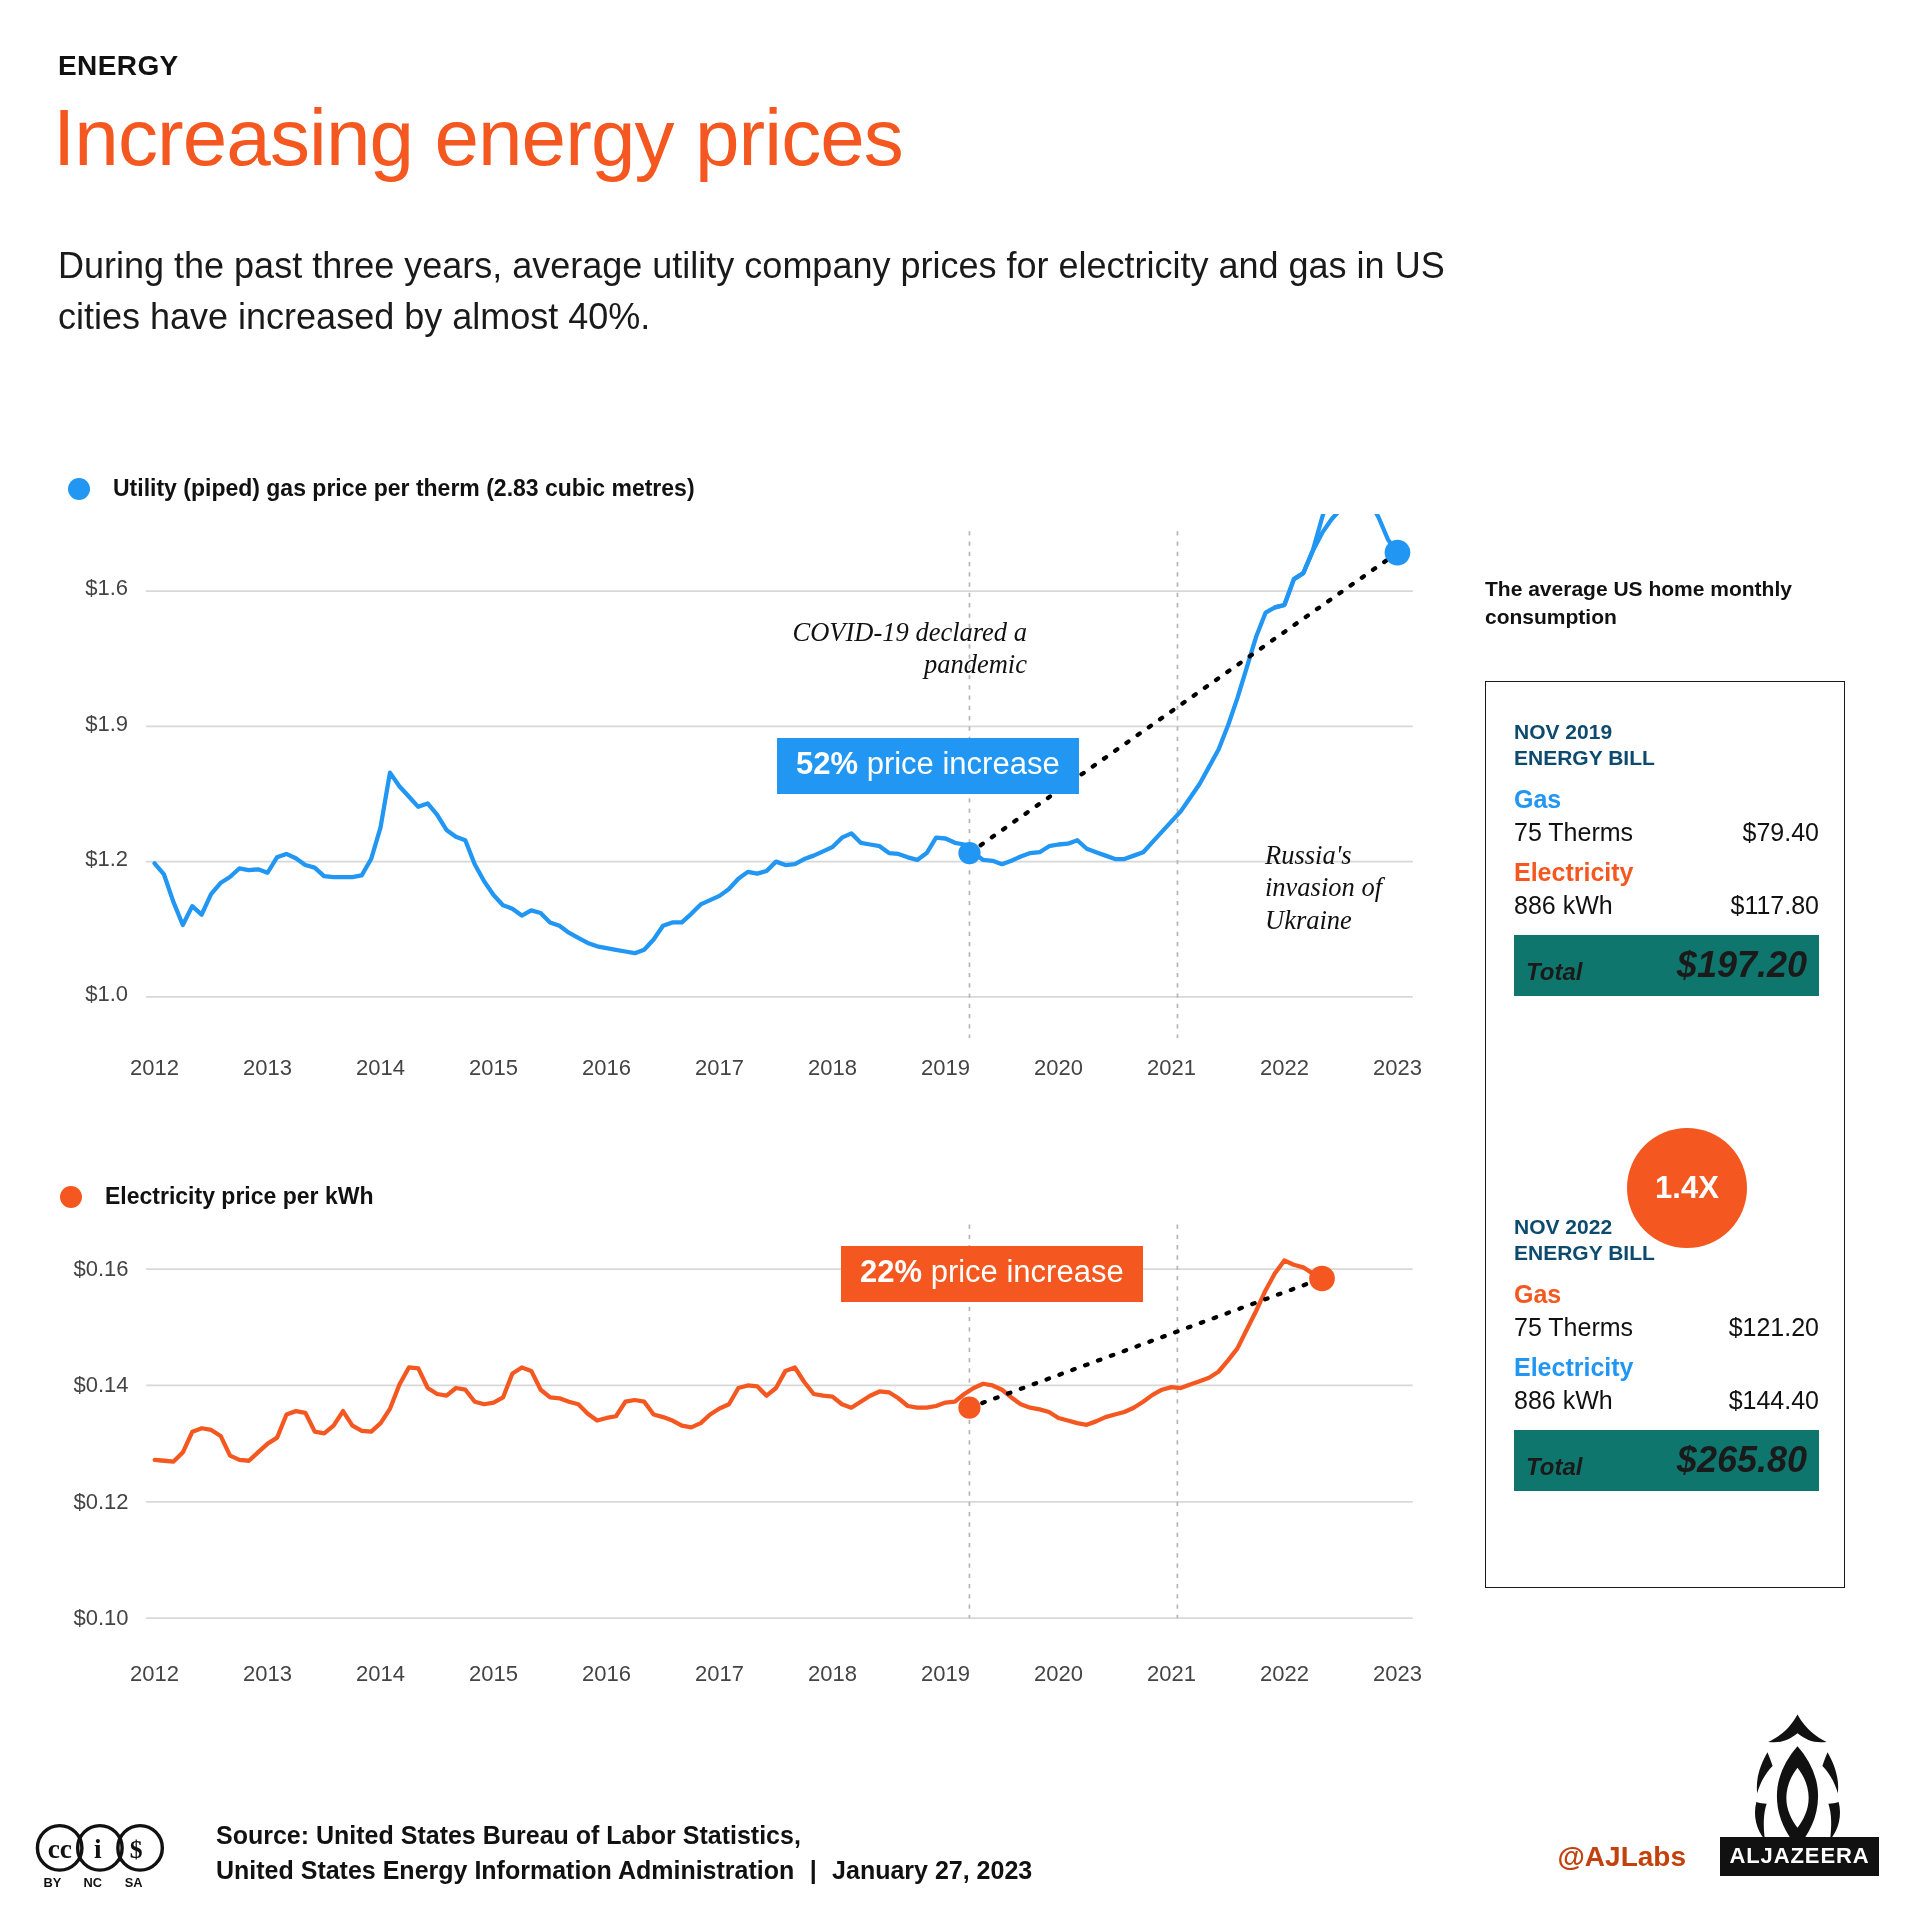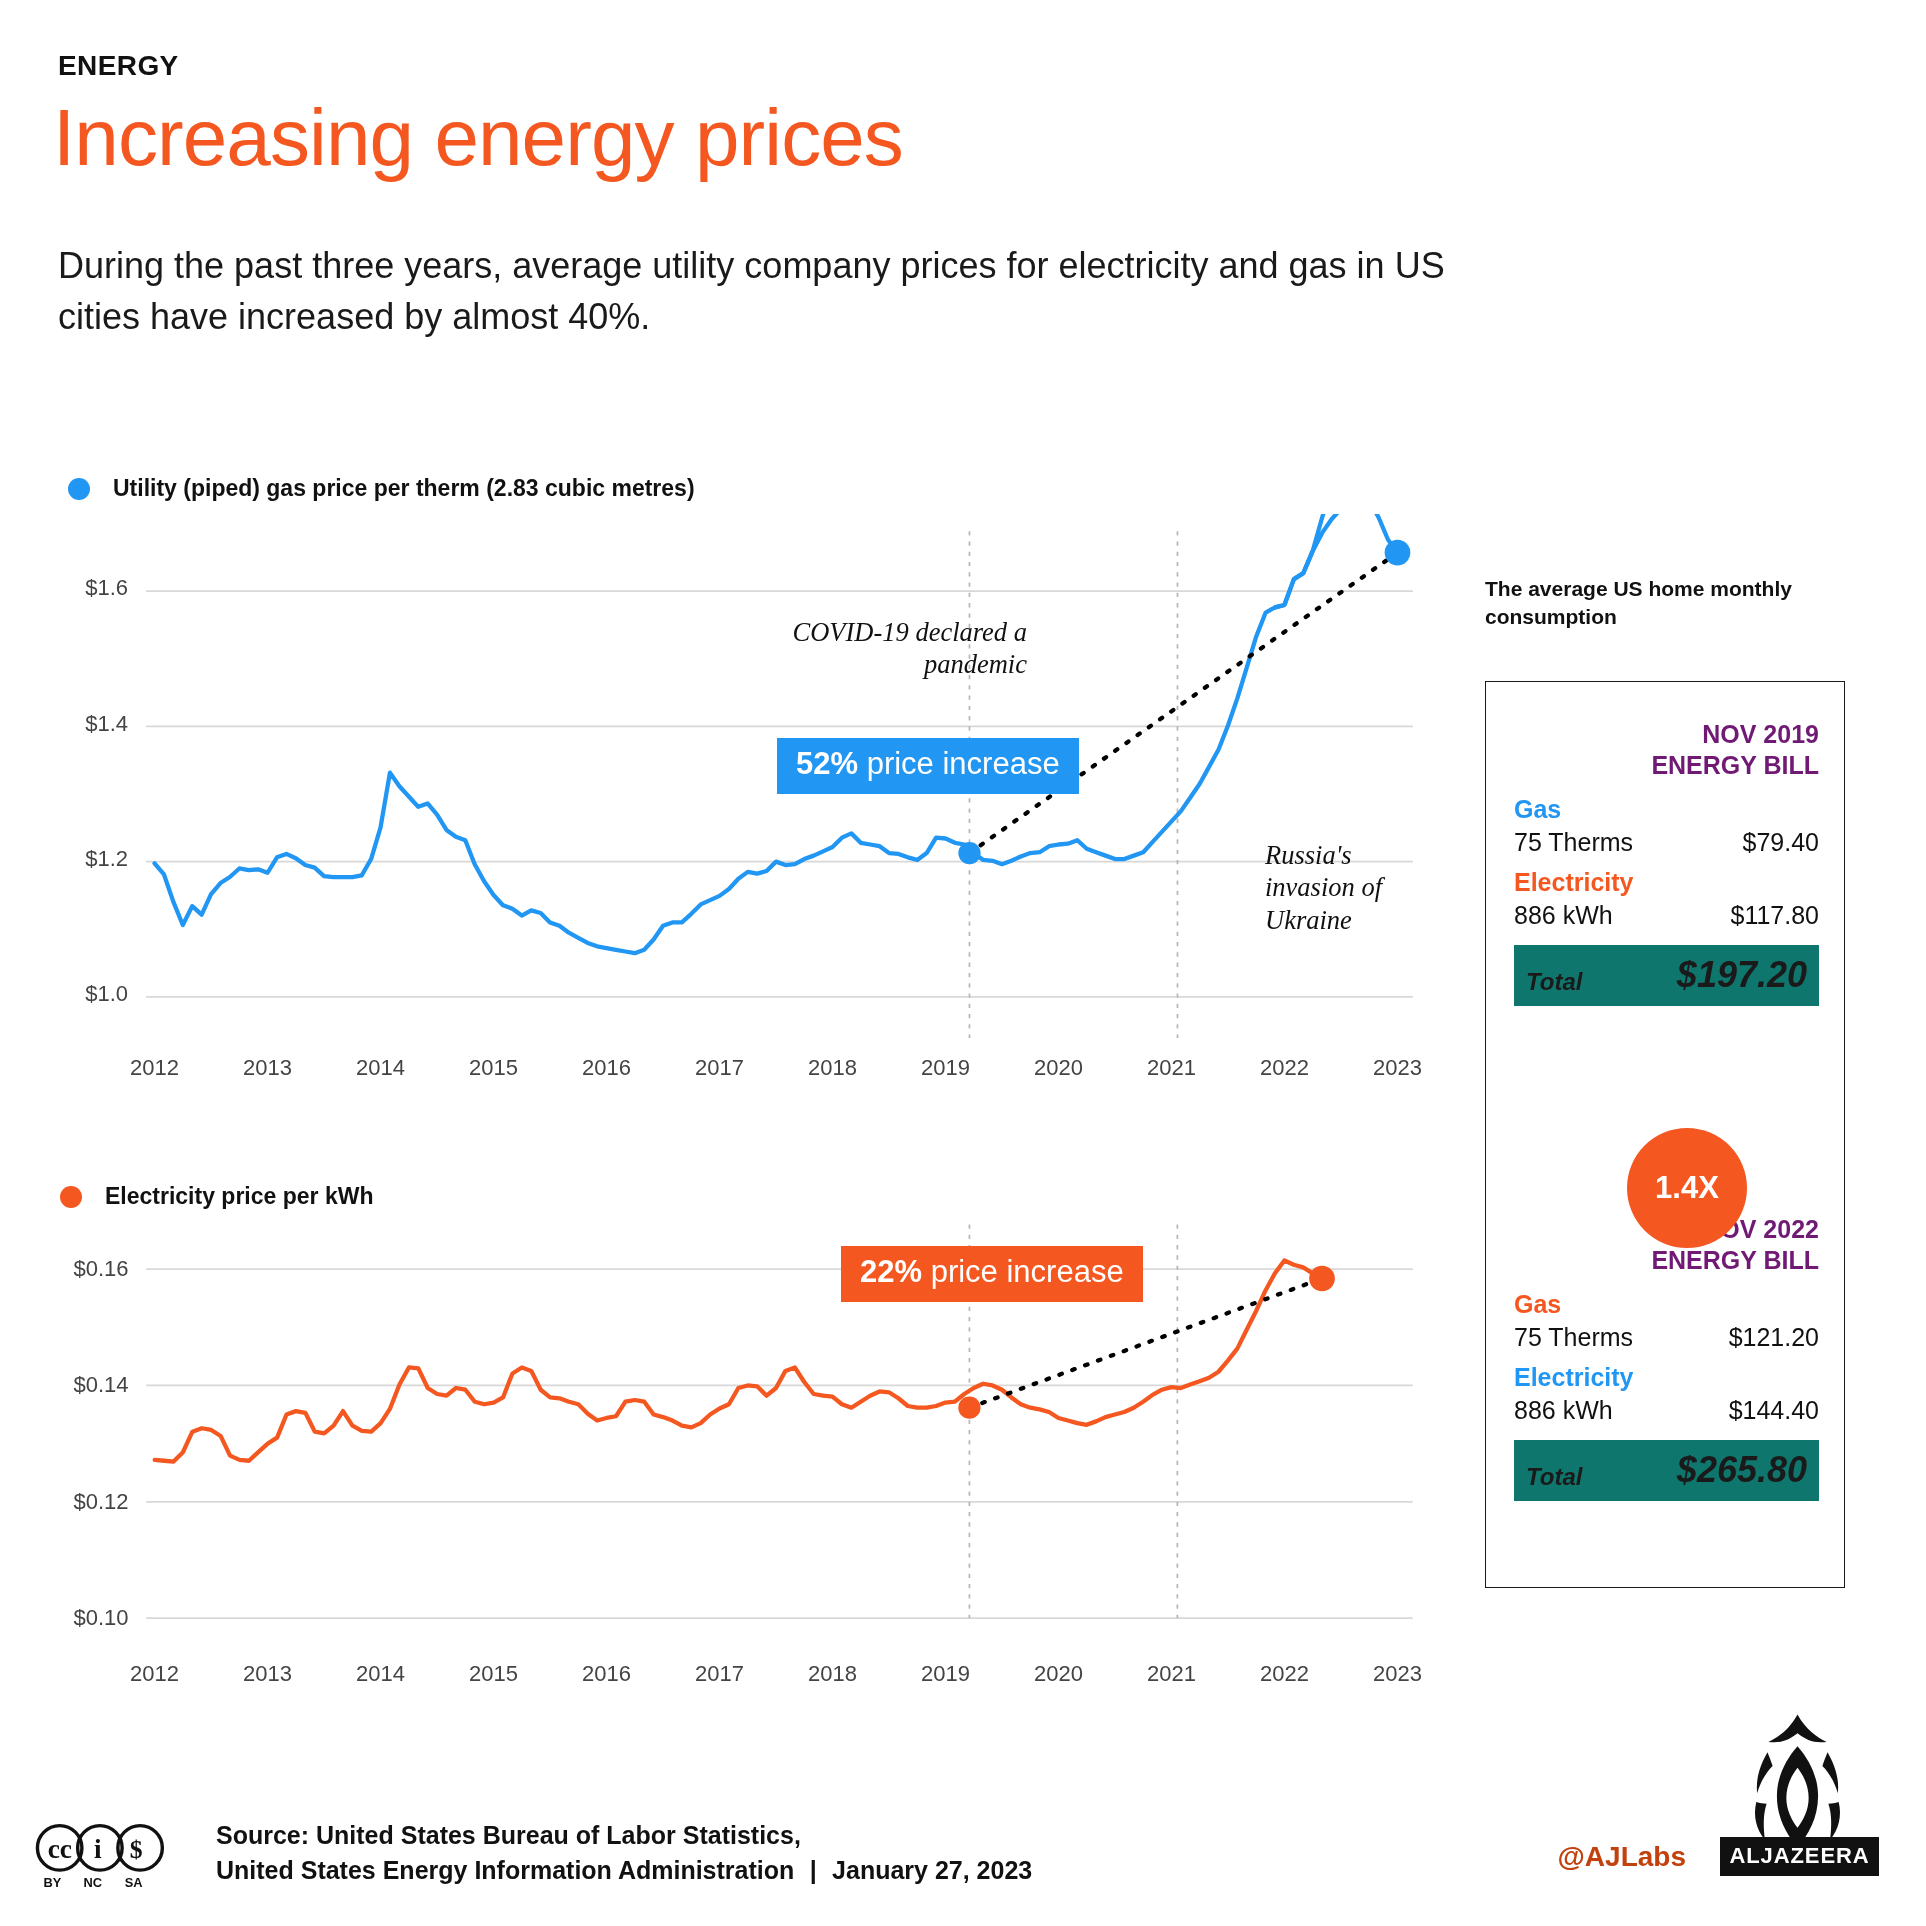--- a/index.html
+++ b/index.html
@@ -119,26 +119,25 @@
     border: 1.7px solid #1a1a1a;
     box-sizing: border-box;
   }
   .bill {
     position: absolute;
     left: 1514px;
     width: 305px;
     box-sizing: border-box;
   }
   .bill-title {
-    font-size: 25px;
+    font-size: 21px;
     font-weight: bold;
     line-height: 1.25;
-    color: #701a75;
+    color: #0c4a6e;
     margin-bottom: 13.7px;
-    text-align: right;
   }
   .bill-cat {
     font-size: 25px;
     font-weight: bold;
     margin-top: 10.3px;
   }
   .cat-gas { color: #2196f3; }
   .cat-elec { color: #f4571f; }
   .bill-row {
     display: flex;
@@ -252,21 +251,21 @@
       <polyline fill="none" stroke="#2196f3" stroke-width="5" stroke-linejoin="round" stroke-linecap="round" points="1319,109 1330,106 1341,76 1352,69 1363,43 1374,22 1385,6 1396,-6 1407,-18 1418,-10 1429,-16 1440,4 1451,30 1462,45"></polyline>
 
       <line x1="962" y1="396" x2="1462" y2="45" stroke="#000" stroke-width="5" stroke-dasharray="3 13" stroke-linecap="round"></line>
 
       <circle cx="962" cy="396" r="13" fill="#2196f3"></circle>
       <circle cx="1462" cy="45" r="15" fill="#2196f3"></circle>
     </svg>
   </div>
 
   <div class="axis-y-label" style="left:34px; top:575px;">$1.6</div>
-  <div class="axis-y-label" style="left:34px; top:711px;">$1.4</div>
+  <div class="axis-y-label" style="left:34px; top:711px;">$1.9</div>
   <div class="axis-y-label" style="left:34px; top:846px;">$1.2</div>
   <div class="axis-y-label" style="left:34px; top:981px;">$1.0</div>
 
   <div class="axis-x-label" style="left:103px; top:1055px;">2012</div>
   <div class="axis-x-label" style="left:216px; top:1055px;">2013</div>
   <div class="axis-x-label" style="left:329px; top:1055px;">2014</div>
   <div class="axis-x-label" style="left:442px; top:1055px;">2015</div>
   <div class="axis-x-label" style="left:555px; top:1055px;">2016</div>
   <div class="axis-x-label" style="left:668px; top:1055px;">2017</div>
   <div class="axis-x-label" style="left:781px; top:1055px;">2018</div>

